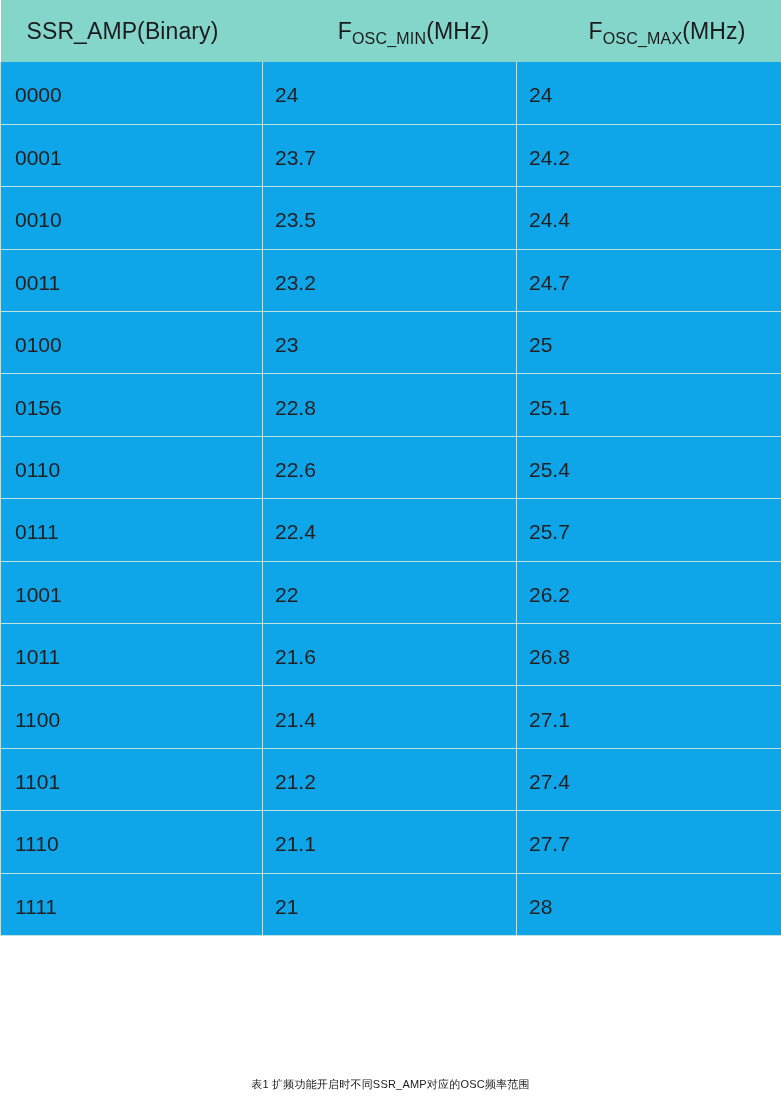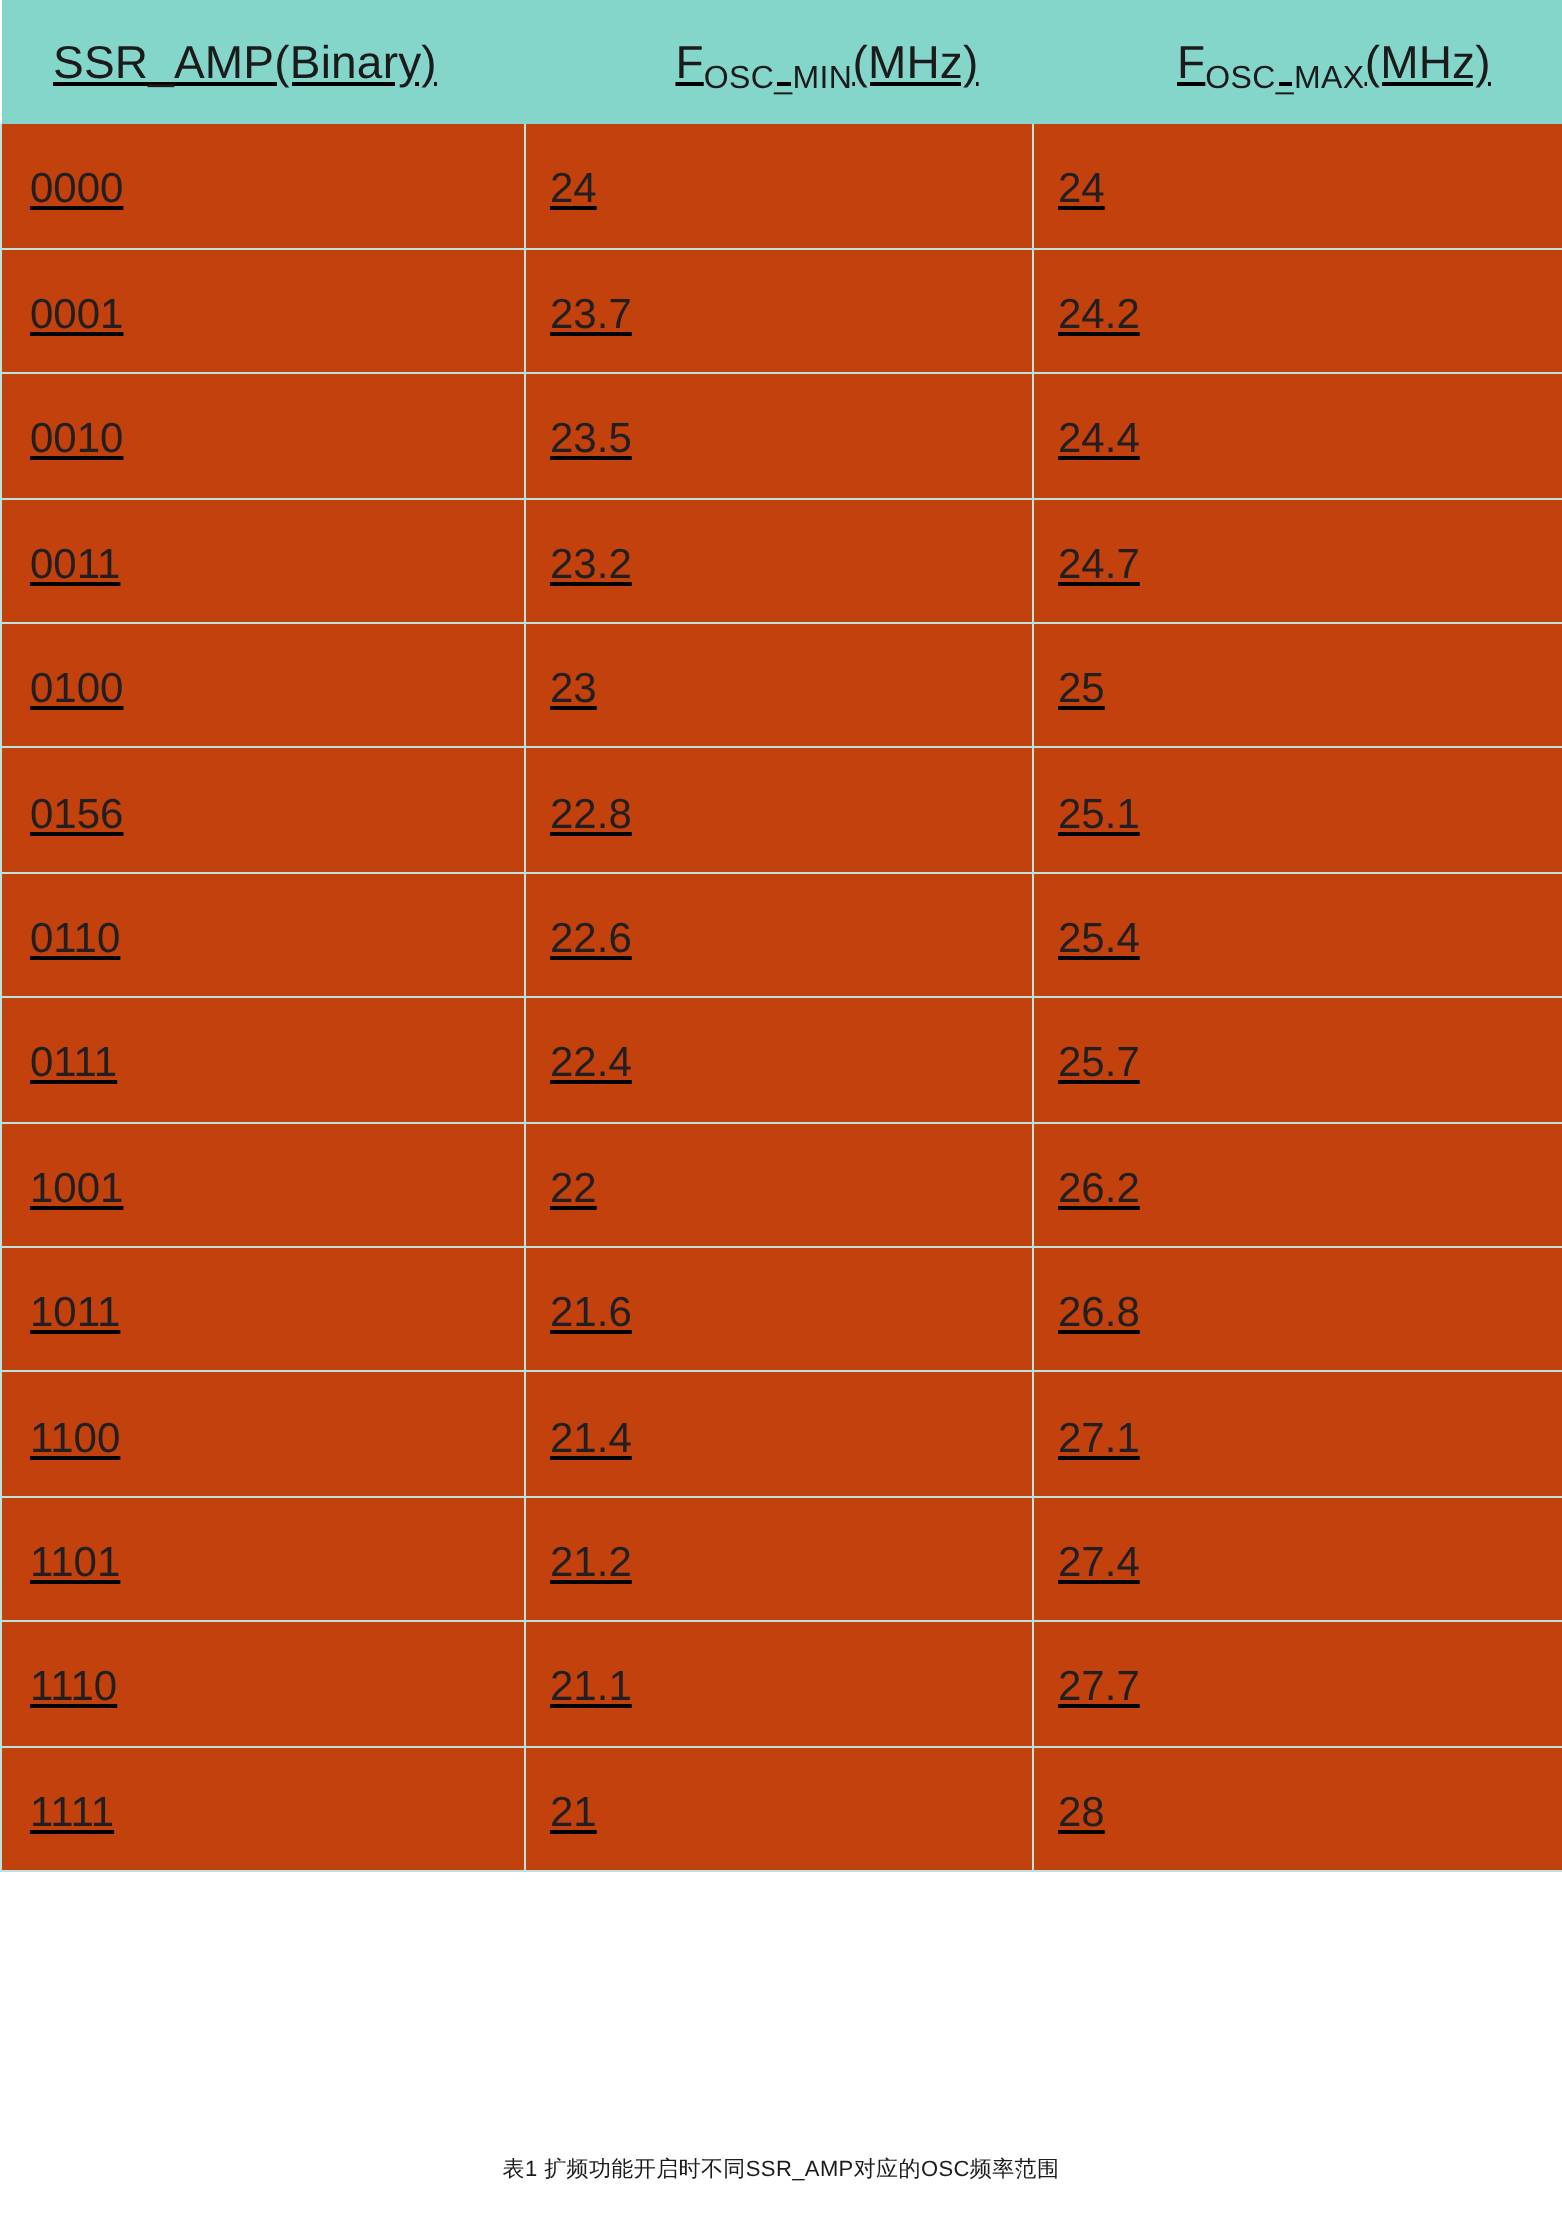--- a/index.html
+++ b/index.html
@@ -16,21 +16,20 @@
     width: 781px;
     height: 1119px;
     background: #ffffff;
     overflow: hidden;
   }
 
   table.freq-table {
     width: 781px;
     border-collapse: collapse;
     table-layout: fixed;
-    text-decoration: underline;
   }
 
   table.freq-table col.c1 { width: 262px; }
   table.freq-table col.c2 { width: 254px; }
   table.freq-table col.c3 { width: 265px; }
 
   thead tr.header-row {
     height: 62px;
     background: #84d6cb;
   }
@@ -64,21 +63,21 @@
     height: 62.4px;
     background: #ffffff;
   }
 
   tbody td {
     height: 62.4px;
     padding: 4px 0 0 14px;
     font-size: 21px;
     color: #231f20;
     vertical-align: middle;
-    background: #c2410c;
+    background: #0ea5e9;
     border-right: 1px solid #bfe2dd;
     border-bottom: 1px solid #bfe2dd;
     border-left: none;
     border-top: none;
     line-height: 1;
   }
 
   tbody td.cell-c1 {
     border-left: 1px solid #bfe2dd;
     padding-left: 14px;

